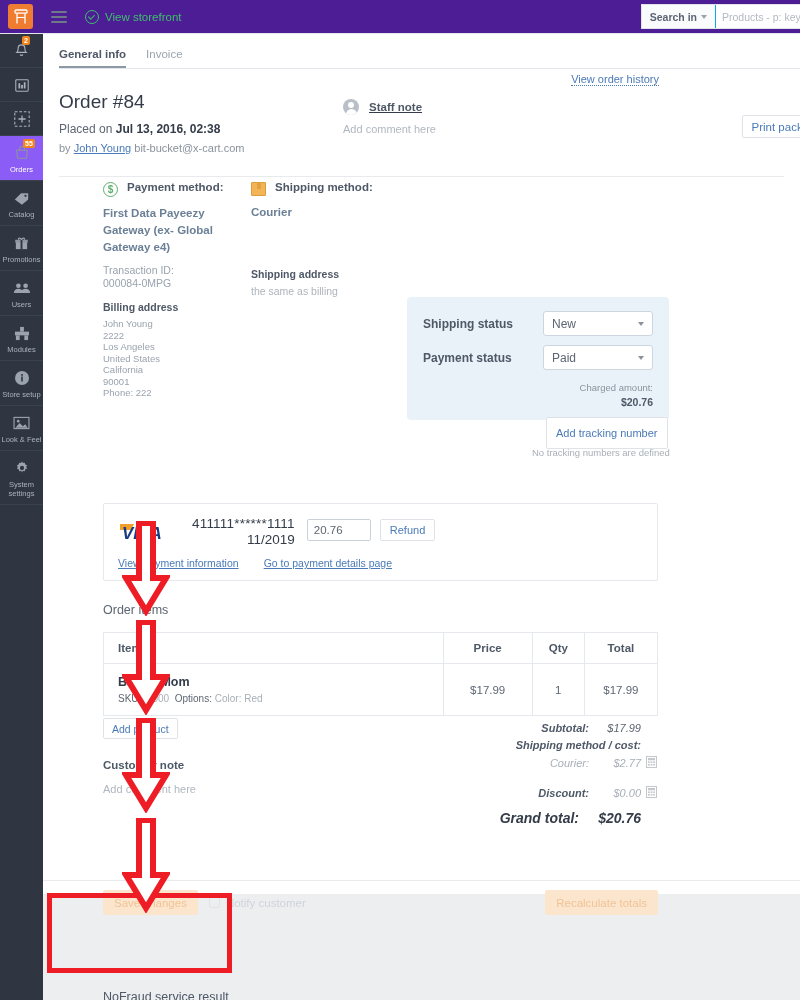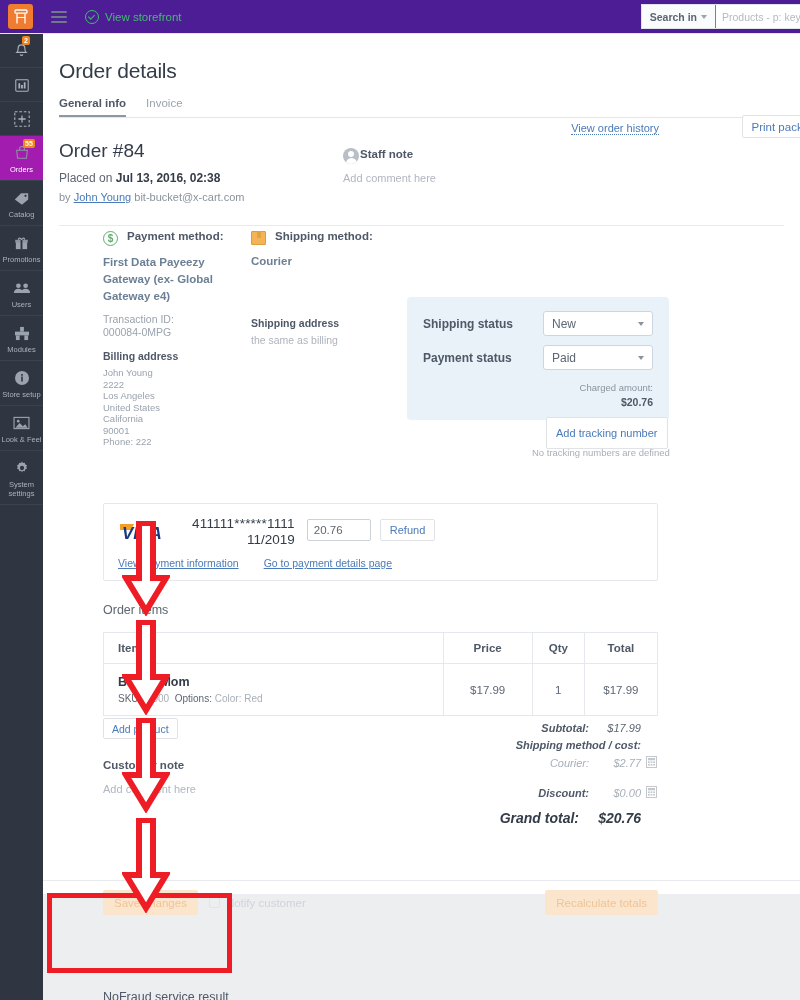--- a/index.html
+++ b/index.html
@@ -54,21 +54,21 @@
   .sidebar{
     position:absolute; left:0; top:34px; width:43px; bottom:0;
     background:#2f3641; z-index:20;
   }
   .sb-item{
     position:relative; width:43px; padding:7px 0 6px; text-align:center;
     border-bottom:1px solid #3a424e; cursor:pointer;
   }
   .sb-item .ico{ display:flex; align-items:center; justify-content:center; height:20px; }
   .sb-item .lbl{ font-size:7.5px; color:#a9b2bd; margin-top:2px; line-height:9px; }
-  .sb-item.sel{ background:#a21caf; }
+  .sb-item.sel{ background:#8b5cf6; }
   .sb-item.sel .lbl{ color:#ffffff; }
   .sb-badge{
     position:absolute; top:3px; left:23px; background:#f0851f; color:#fff;
     font-size:7px; font-weight:bold; line-height:9px; padding:0 2px; border-radius:2px;
   }
   .sb-badge.notif{ top:2px; left:22px; }
 
   
   .main{
     position:absolute; left:43px; top:34px; right:0; bottom:0;
@@ -96,21 +96,21 @@
   .order-no{ font-size:19px; color:#333c48; }
   .placed{ margin-top:9px; font-size:12px; color:#5d6672; }
   .placed b{ color:#333c48; }
   .byline{ margin-top:6px; font-size:11px; color:#8a929c; }
   .byline a{ color:#4a7ab8; text-decoration:underline; }
   .vieworder{
     position:absolute; right:141px; top:4px; font-size:11px; color:#4a7ab8;
     border-bottom:1px dotted #4a7ab8; cursor:pointer;
   }
   .staffnote{ position:absolute; left:300px; top:30px; }
-  .staffnote .row{ display:flex; gap:1px; }
+  .staffnote .row{ display:flex; align-items:center; gap:10px;text-decoration:underline; }
   .staffnote .av{
     width:16px;height:16px;border-radius:50%;background:#b9bfc7;position:relative;overflow:hidden;
   }
   .staffnote .av:before{content:"";position:absolute;width:6px;height:6px;border-radius:50%;background:#fff;left:5px;top:3px;}
   .staffnote .av:after{content:"";position:absolute;width:11px;height:6px;border-radius:6px 6px 0 0;background:#fff;left:2.5px;top:10px;}
   .staffnote .t{ font-size:11.5px; font-weight:bold; color:#4e5867; }
   .staffnote .ph{ margin-top:8px; font-size:11px; color:#b0b7c0; cursor:text; }
 
   .hr{ height:1px; background:#e8eaed; margin:22px 16px 0; }
 
@@ -392,21 +392,20 @@
         <circle cx="9" cy="9" r="2.4" fill="#2f3641"></circle>
       </svg>
     </div>
     <div class="lbl">System settings</div>
   </div>
 </div>
 
 <div class="main">
  <div class="page">
 
-  <div class="page-title">Order details</div>
 
   <div class="tabs">
     <div class="tab active">General info</div>
     <div class="tab">Invoice</div>
   </div>
   <div class="printbtn">Print packing</div>
 
   <div class="order-head">
     <div class="order-no">Order #84</div>
     <div class="placed">

